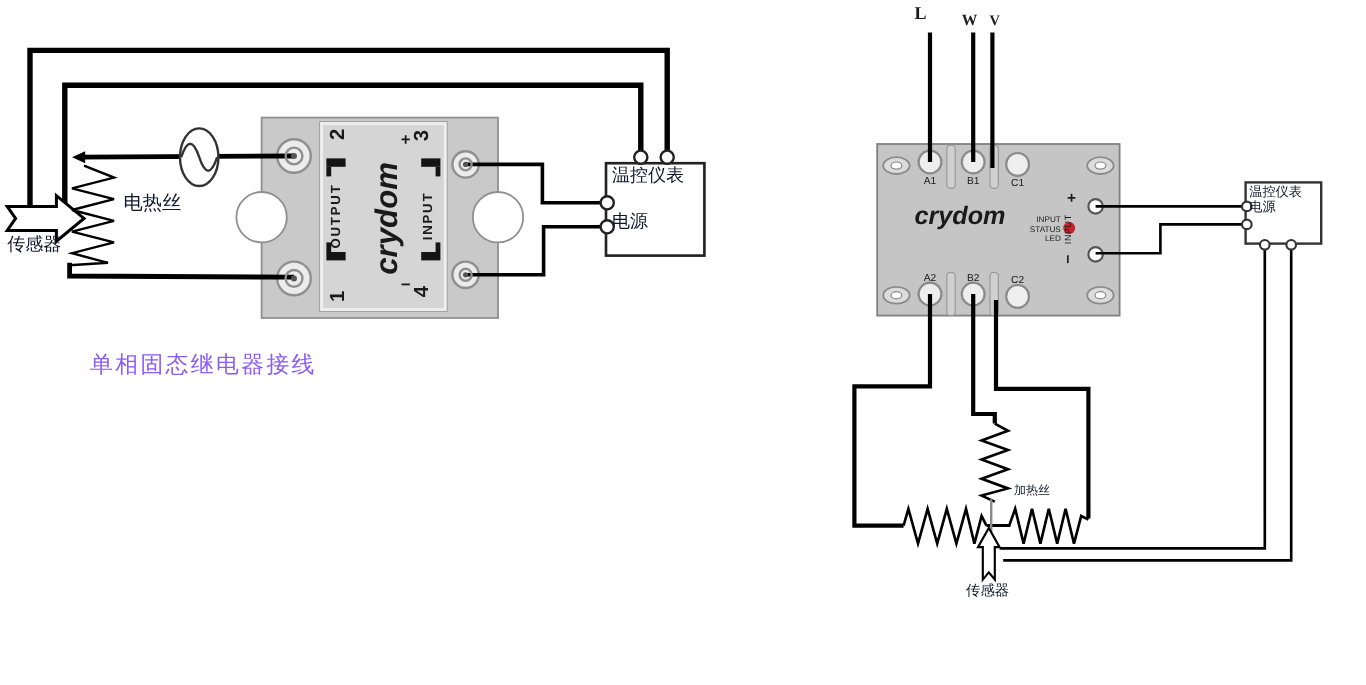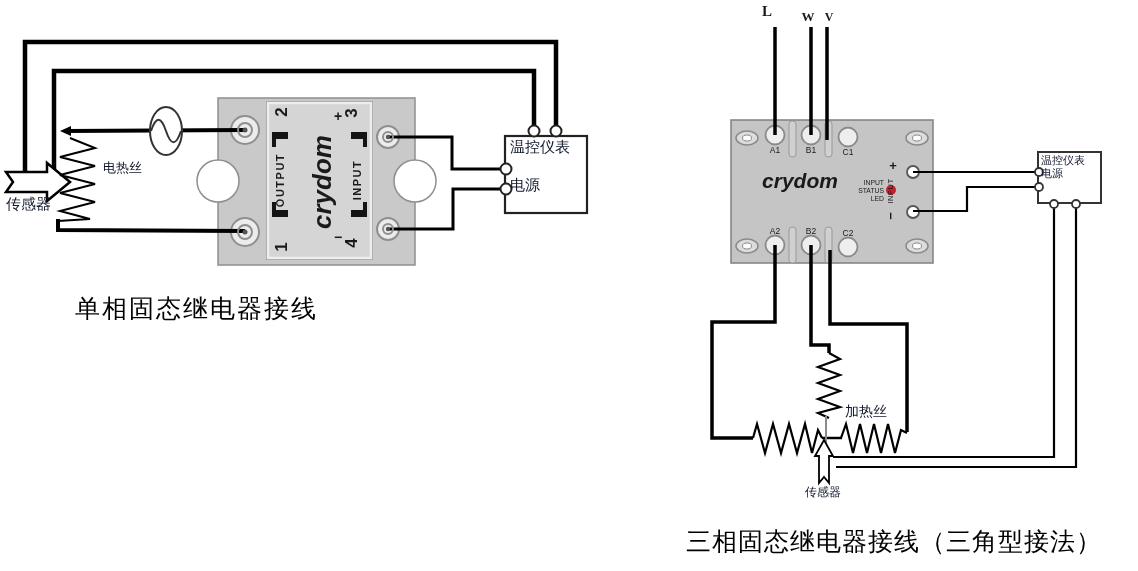--- a/index.html
+++ b/index.html
@@ -1,20 +1,20 @@
 <!DOCTYPE html>
 <html><head>
 <meta charset="utf-8">
 <style>
   html,body{margin:0;padding:0;background:#fff;}
   .stage{position:relative;width:1138px;height:571px;background:#ffffff;overflow:hidden;
          font-family:"Liberation Sans",sans-serif;}
   .stage svg{position:absolute;left:0;top:0;}
   .lbl{position:absolute;color:#0f172a;white-space:nowrap;line-height:1.1;}
-  .cap{font-size:25px;letter-spacing:2px;color:#000000;}
+  .cap{font-size:19px;letter-spacing:2px;color:#8b5cf6;}
   svg text{font-family:"Liberation Sans",sans-serif;fill:#1a1a1a;}
   .phase{font-family:"Liberation Serif",serif;font-weight:bold;}
 </style>
 </head>
 <body>
 
 <div class="stage">
 
 <svg width="1138" height="571" viewBox="0 0 1138 571">
 
@@ -176,24 +176,23 @@
       <circle cx="1076" cy="204" r="4" fill="#fff" stroke="#333" stroke-width="1.8"></circle>
     </g>
 
     <text x="767" y="16" class="phase" font-size="15" text-anchor="middle">L</text>
     <text x="808" y="21" class="phase" font-size="13" text-anchor="middle">W</text>
     <text x="829" y="21" class="phase" font-size="12" text-anchor="middle">V</text>
   </g>
 </svg>
 
 <span class="lbl" style="left:6px;top:196px;font-size:15px;">传感器</span>
-<span class="lbl" style="left:103px;top:161px;font-size:13px;">电热丝</span>
+<span class="lbl" style="left:103px;top:161px;font-size:16px;">电热丝</span>
 <span class="lbl" style="left:510px;top:139px;font-size:15px;">温控仪表</span>
 <span class="lbl" style="left:510px;top:177px;font-size:15px;">电源</span>
 <span class="lbl cap" style="left:75px;top:295px;">单相固态继电器接线</span>
 
 <span class="lbl" style="left:1041px;top:154px;font-size:11px;">温控仪表</span>
 <span class="lbl" style="left:1041px;top:167px;font-size:11px;">电源</span>
-<span class="lbl" style="left:845px;top:404px;font-size:14px;">加热丝</span>
+<span class="lbl" style="left:845px;top:404px;font-size:10px;">加热丝</span>
 <span class="lbl" style="left:805px;top:486px;font-size:12px;">传感器</span>
-<span class="lbl cap" style="left:686px;top:528px;letter-spacing:1px;">三相固态继电器接线（三角型接法）</span>
 
 </div>
 
 </body></html>

